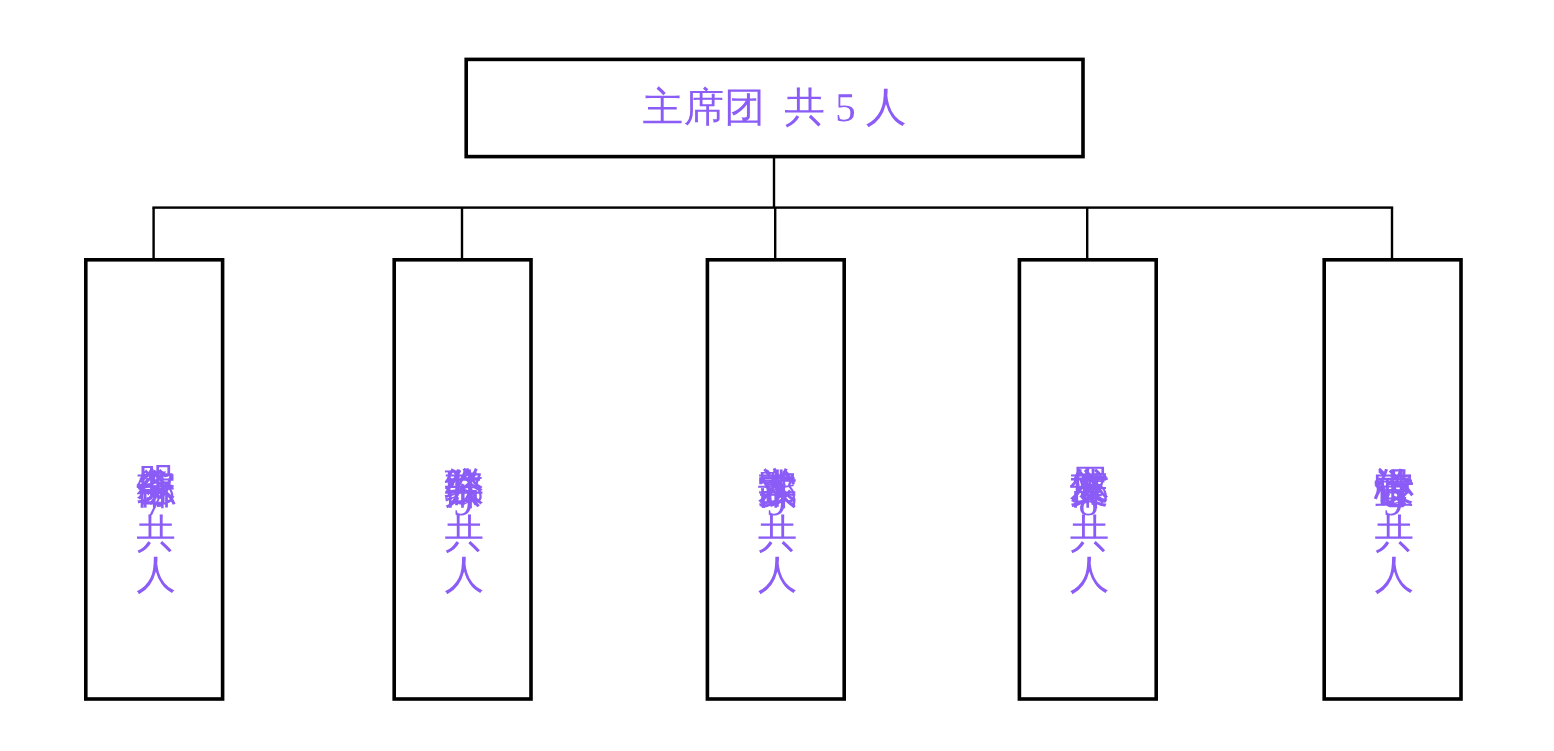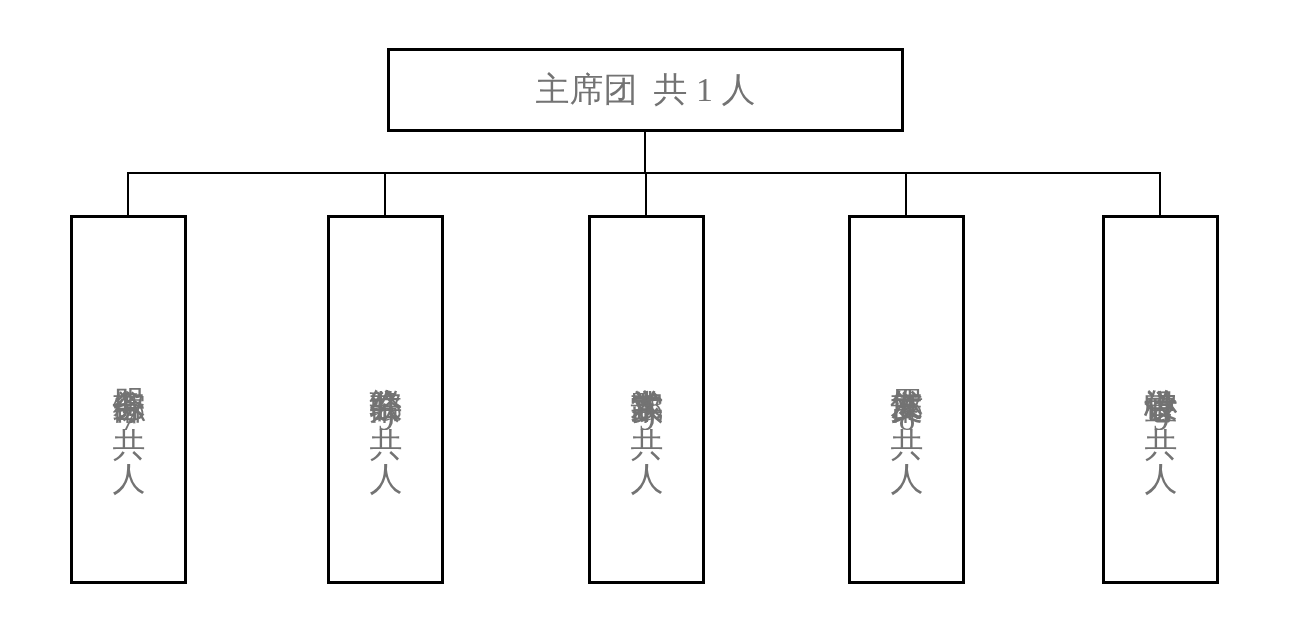--- a/index.html
+++ b/index.html
@@ -6,21 +6,21 @@
     margin: 0;
     padding: 0;
     background: #ffffff;
   }
   .canvas {
     position: relative;
     width: 1295px;
     height: 626px;
     background: #ffffff;
     font-family: "Liberation Serif", "DejaVu Serif", serif;
-    color: #737373;
+    color: #8b5cf6;
     overflow: hidden;
   }
 
   
   .root-box {
     position: absolute;
     left: 387px;
     top: 48px;
     width: 517px;
     height: 84px;
@@ -78,21 +78,21 @@
     display: inline-block;
   }
 </style>
 </head>
 <body>
 
 <div class="canvas">
 
   <div class="root-box">
     <span class="root-name">主席团</span>
-    <span class="root-total">共 1 人</span>
+    <span class="root-total">共 5 人</span>
   </div>
 
   <div class="line stub-line"></div>
   <div class="line h-line"></div>
   <div class="line drop d1"></div>
   <div class="line drop d2"></div>
   <div class="line drop d3"></div>
   <div class="line drop d4"></div>
   <div class="line drop d5"></div>
 

